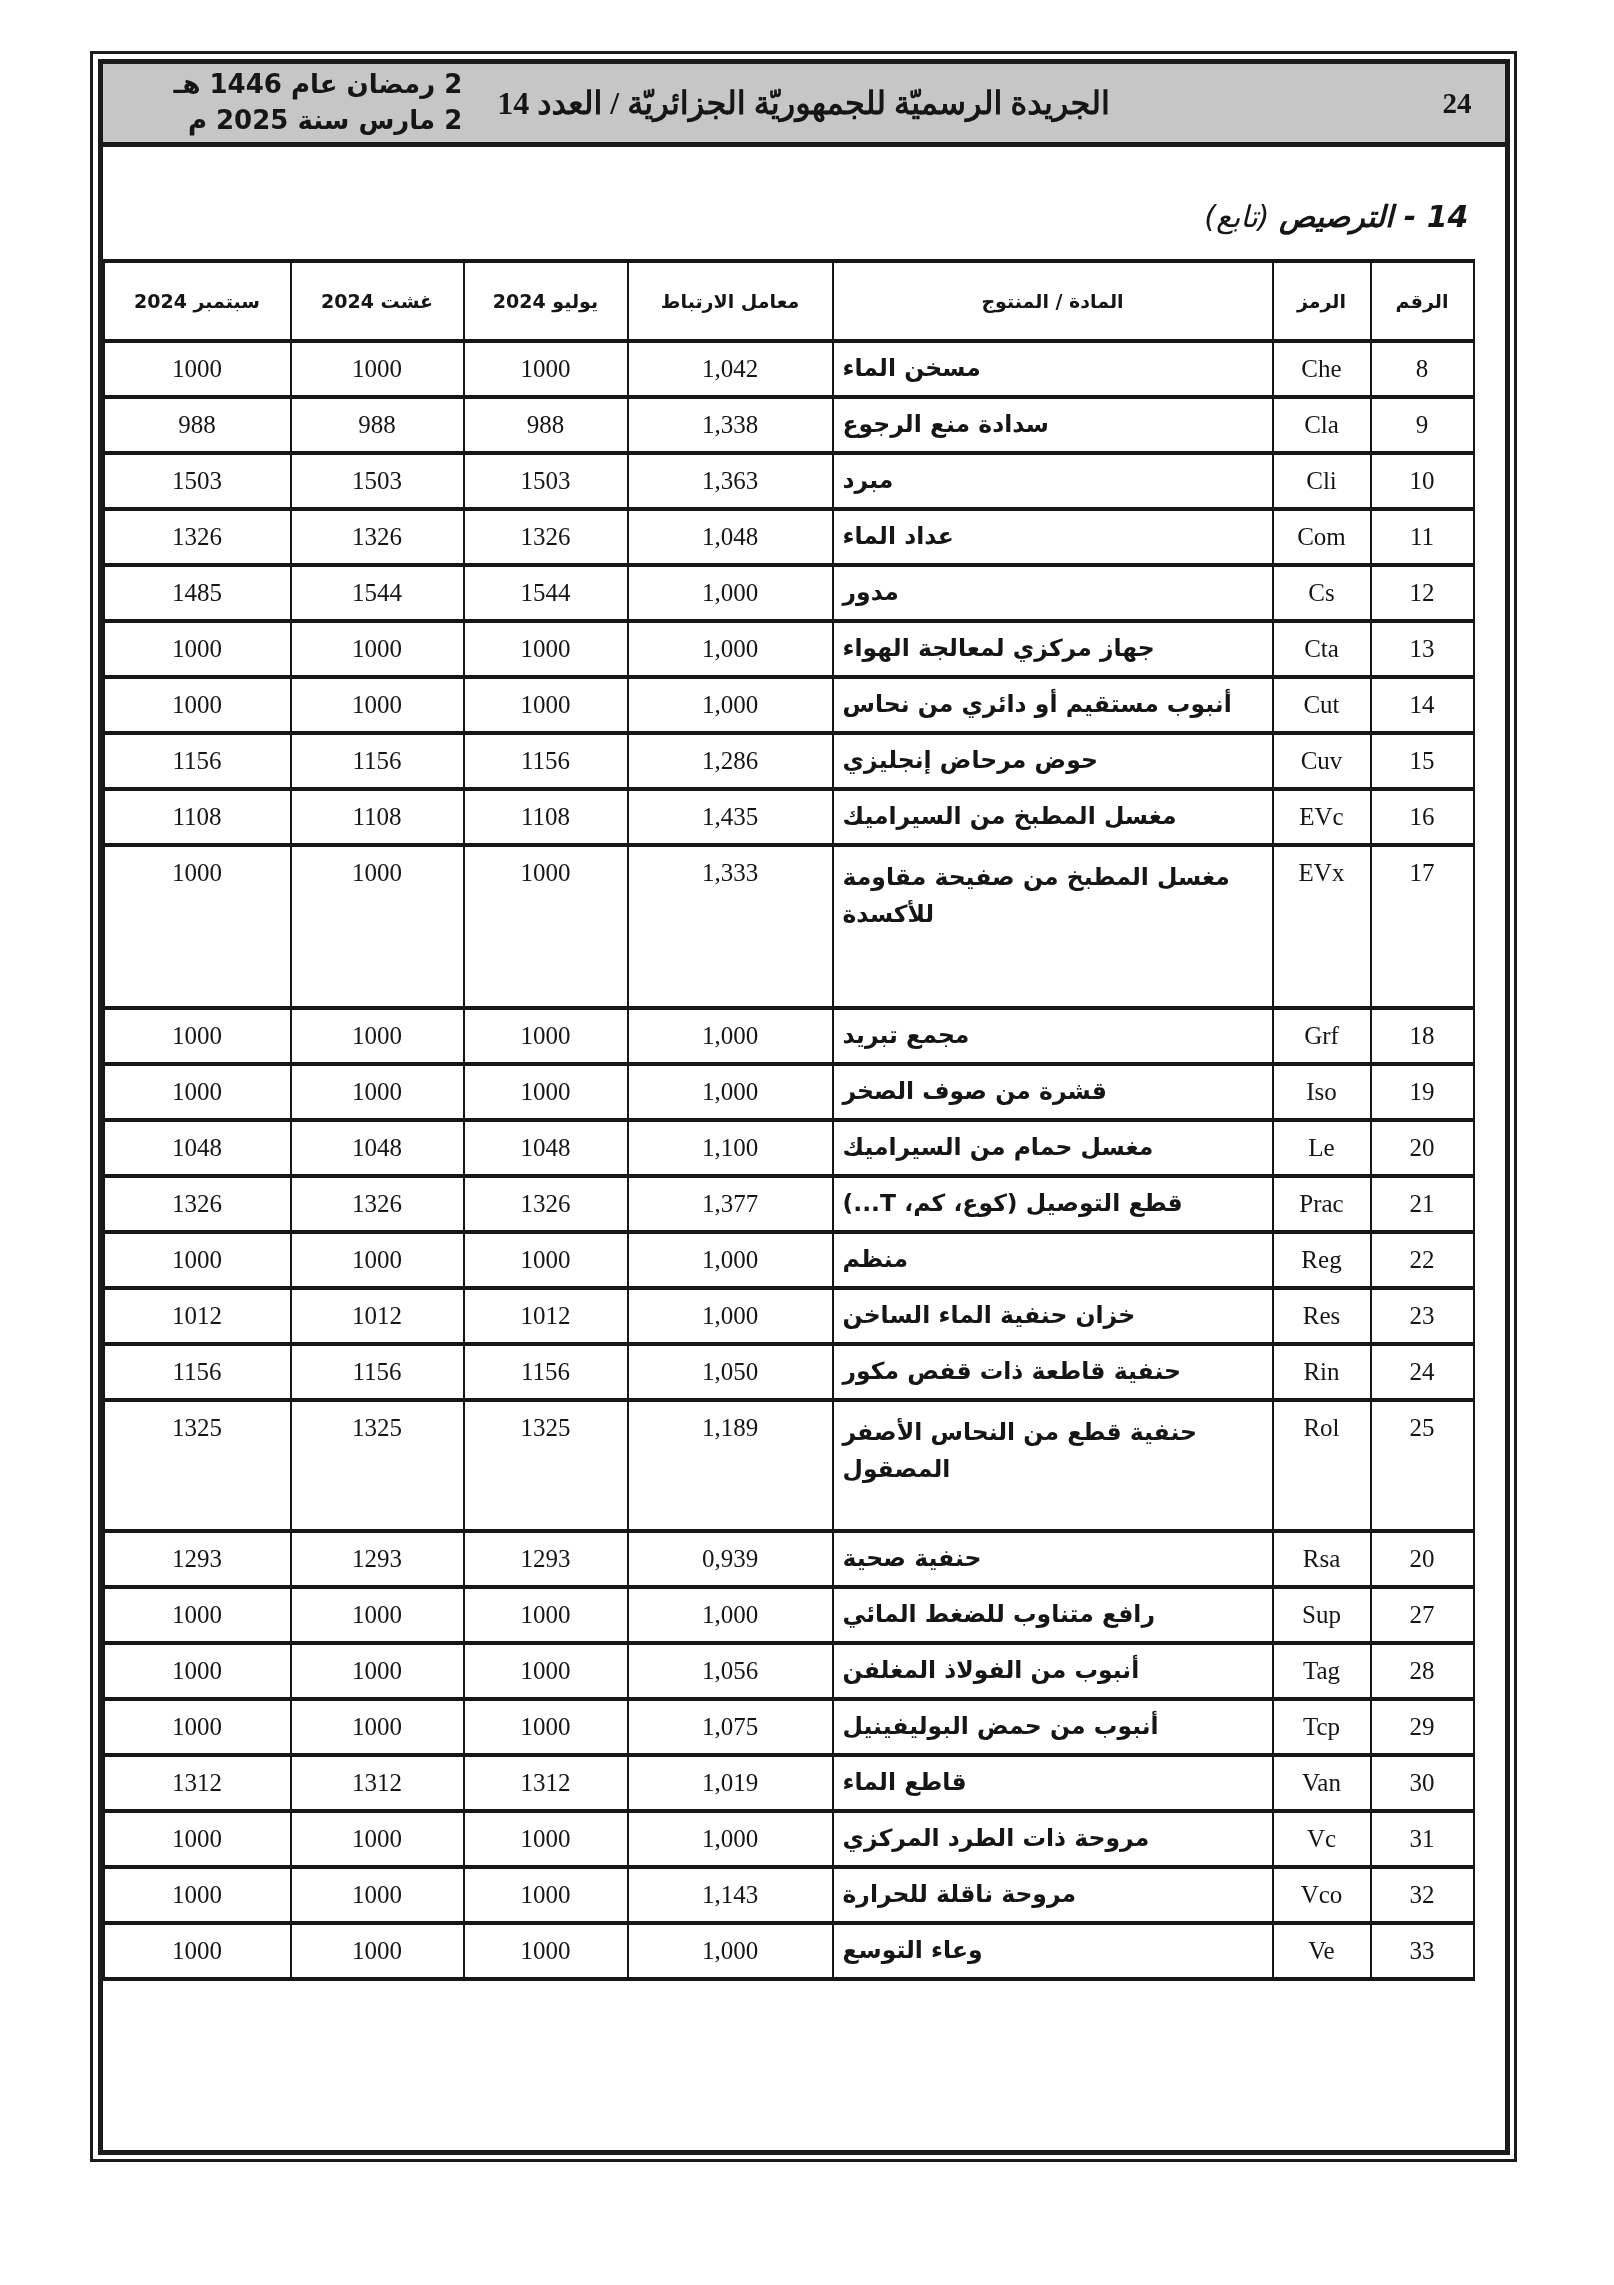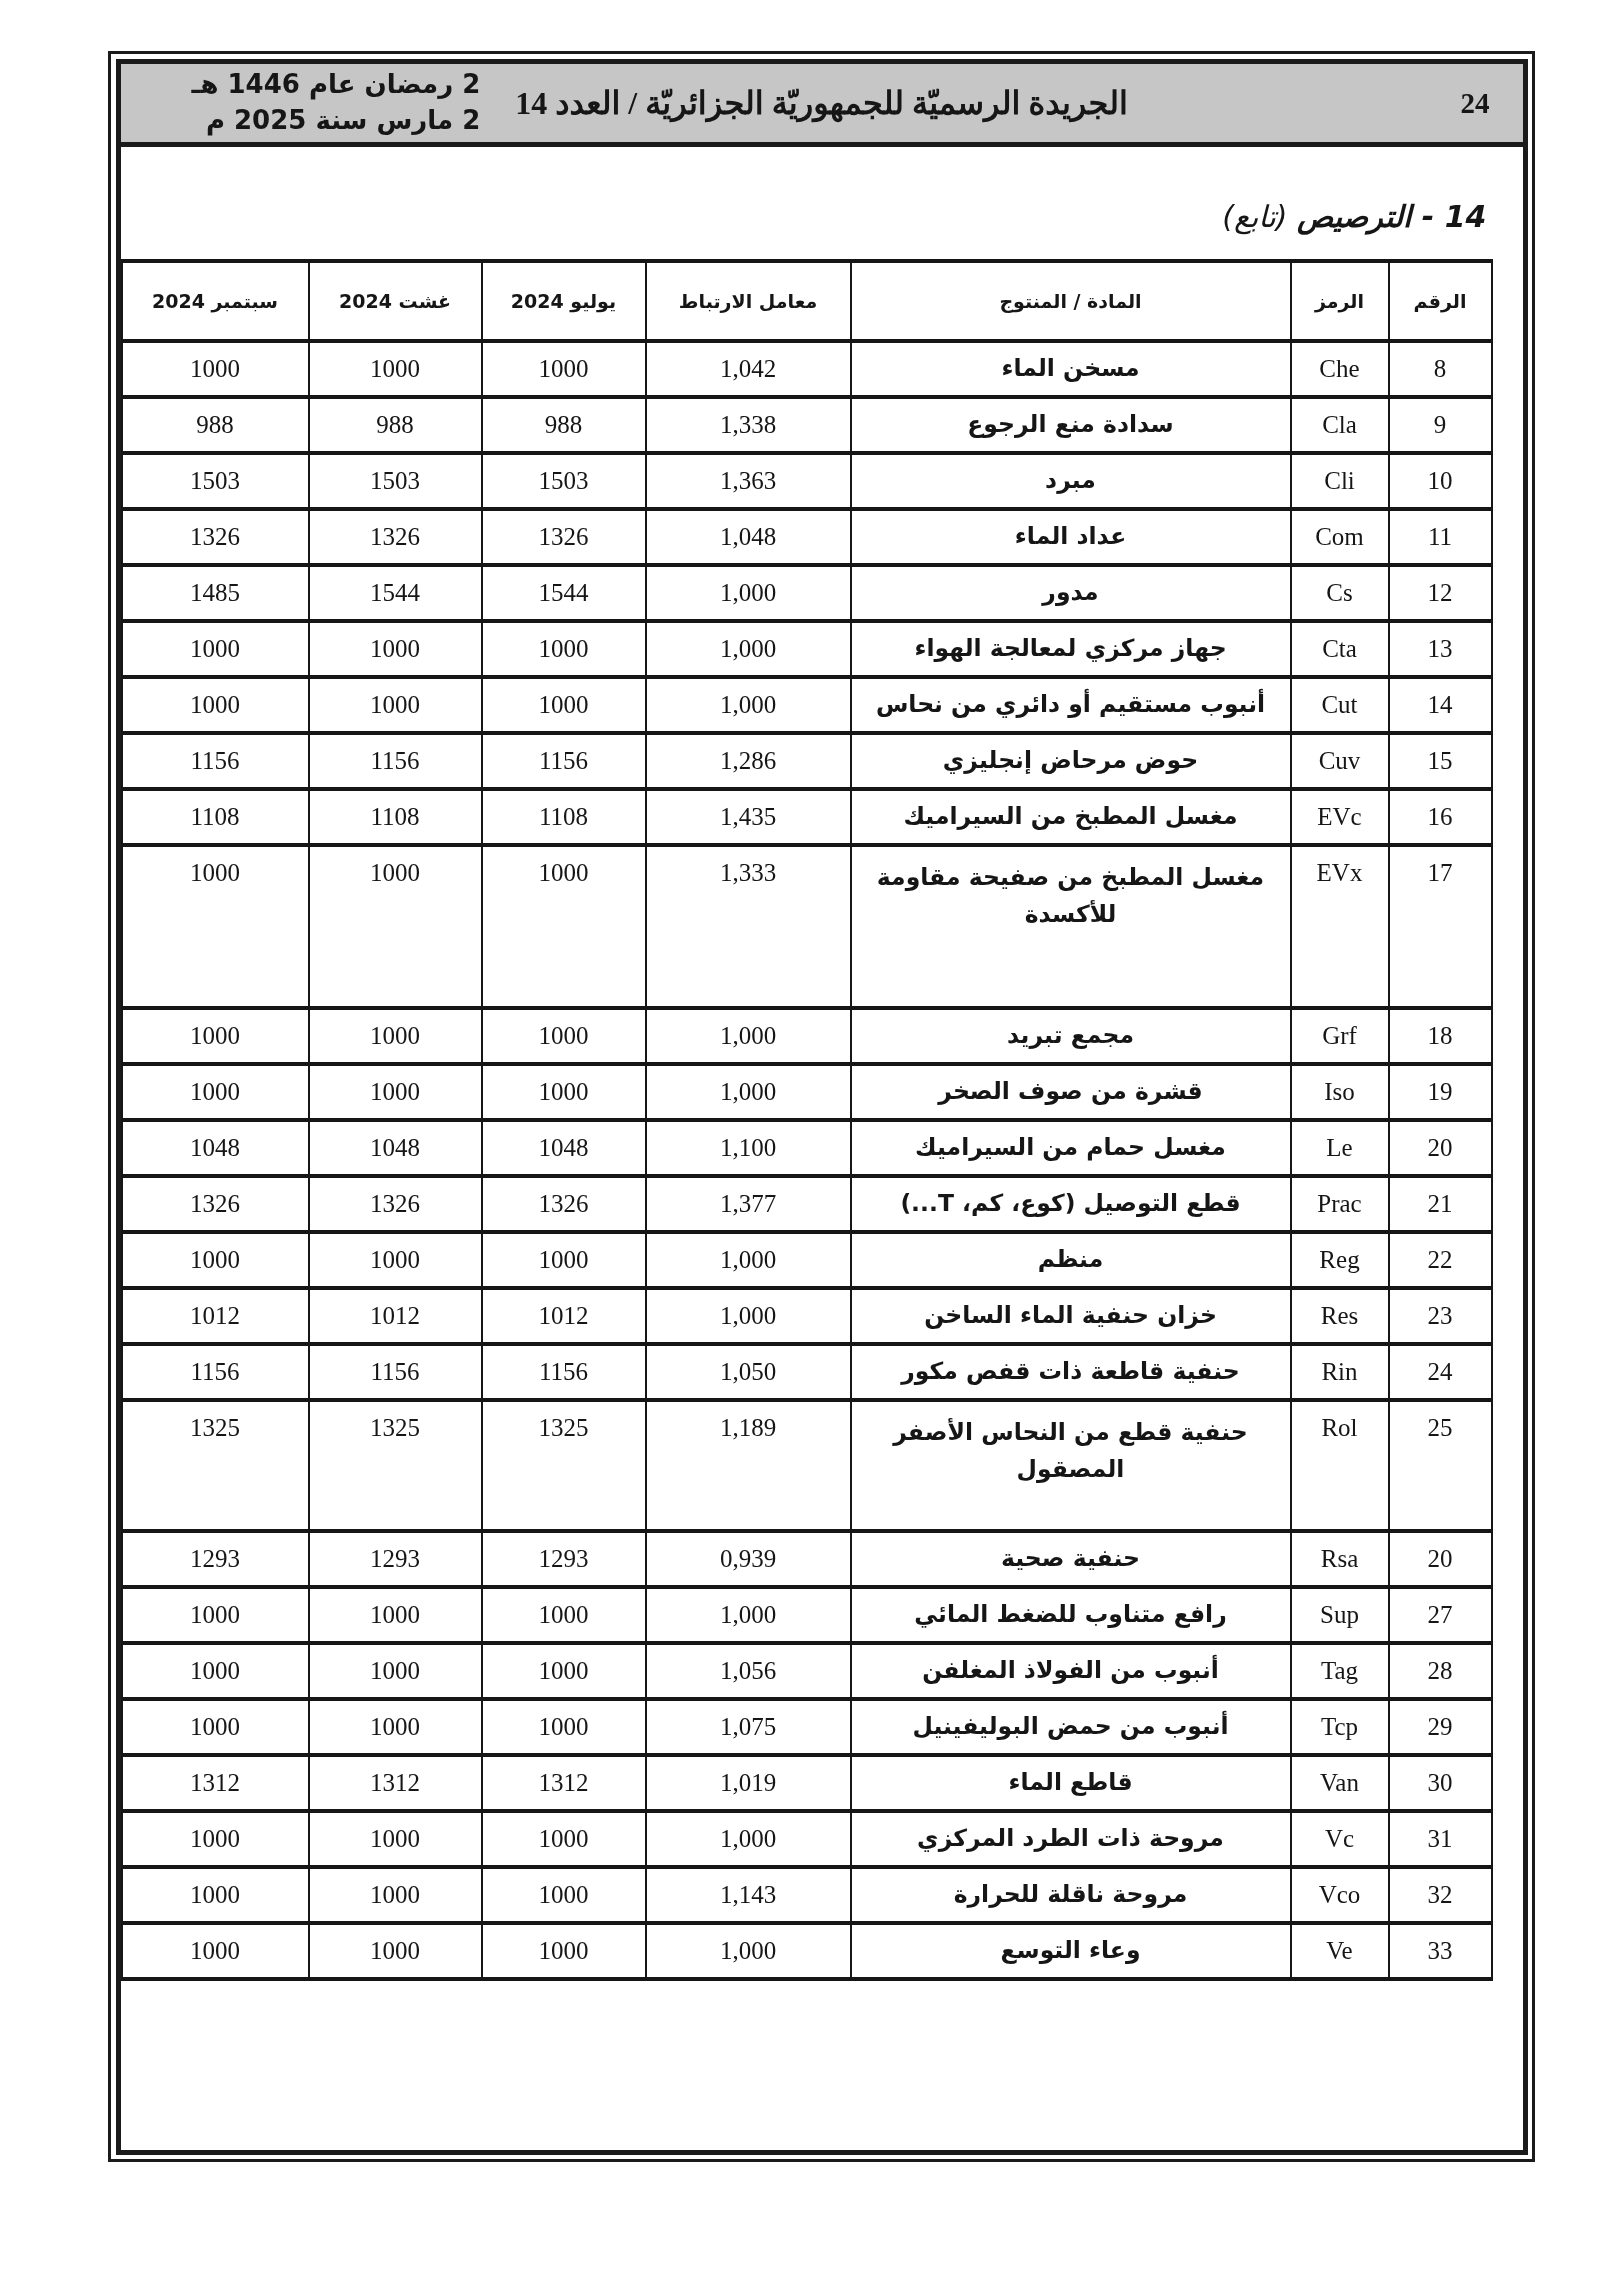--- a/index.html
+++ b/index.html
@@ -7,21 +7,21 @@
     width: 1615px; height: 2285px;
     background: #ffffff;
     font-family: "DejaVu Sans", sans-serif;
     color: #161616;
   }
   body { position: relative; overflow: hidden; }
 
   
   .outer-frame {
     position: absolute;
-    left: 108px; top: 51px;
+    left: 90px; top: 51px;
     width: 1427px; height: 2111px;
     border: 3.6px solid #1b1b1b;
     box-sizing: border-box;
     background: #ffffff;
   }
   .inner-frame {
     position: absolute;
     inset: 4.5px;
     border: 5.4px solid #1b1b1b;
     box-sizing: border-box;
@@ -121,21 +121,21 @@
   .price-table td {
     vertical-align: middle;
     text-align: center;
     font-family: "Liberation Serif", "DejaVu Serif", serif;
     font-size: 25px;
   }
   .price-table td.c-product {
     font-family: "DejaVu Sans", sans-serif;
     font-weight: bold;
     font-size: 23.5px;
-    text-align: center;
+    text-align: left;
     direction: rtl;
     padding: 3.6px 9px;
     line-height: 1.55;
     margin-left: 12px;
   }
 </style>
 </head>
 <body>
 
 <div class="outer-frame">

